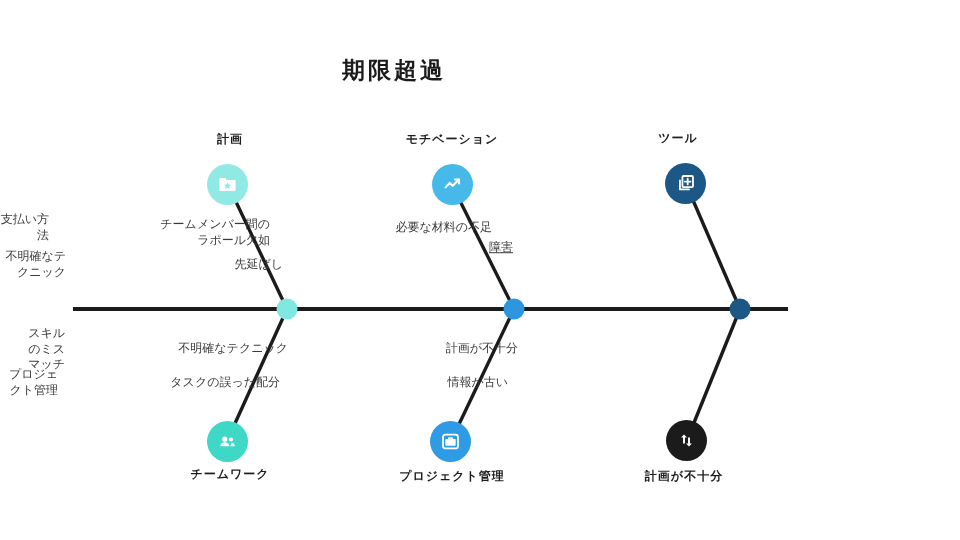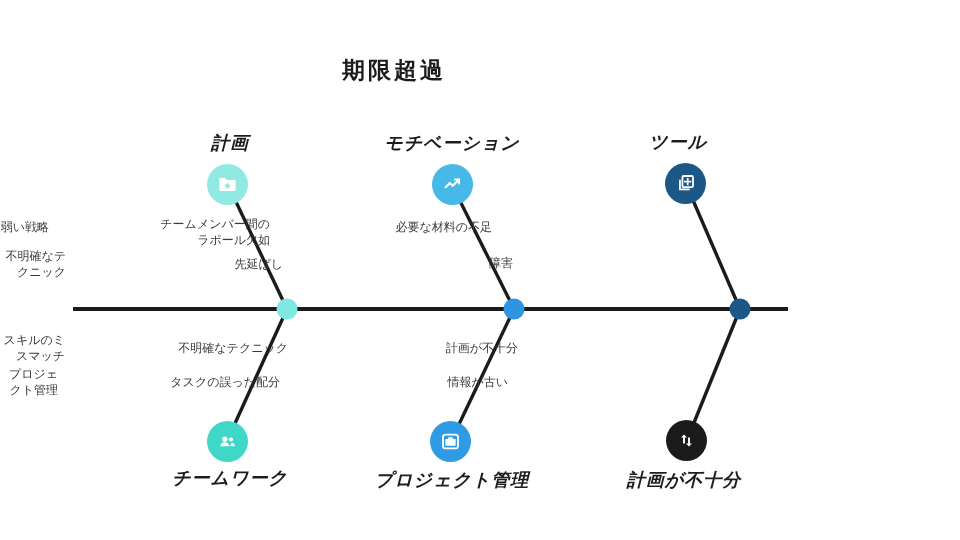--- a/index.html
+++ b/index.html
@@ -11,22 +11,22 @@
     position:absolute; top:55px; left:0; width:100%; text-align:center;
     font-size:23px; font-weight:bold; letter-spacing:3px; color:#1b1b1b;
   }
   .skeleton { position:absolute; left:0; top:0; z-index:1; }
   .icon {
     position:absolute; width:41px; height:41px; border-radius:50%;
     display:flex; align-items:center; justify-content:center; z-index:2;
   }
   .icon svg { width:23px; height:23px; display:block; }
   .cat-label {
-    position:absolute; transform:translateX(-50%); font-size:18px; font-weight:bold;
-    letter-spacing:1px; color:#1d1d1d; white-space:nowrap; z-index:3;font-style:italic;
+    position:absolute; transform:translateX(-50%); font-size:12px; font-weight:bold;
+    letter-spacing:1px; color:#1d1d1d; white-space:nowrap; z-index:3;
   }
   .cause {
     position:absolute; transform:translateY(-50%); font-size:12px; color:#3a3a3a;
     text-align:right; white-space:pre-line; line-height:1.3; z-index:3;
   }
   
   .bg-teal-light { background:#90EAE3; }
   .bg-sky-blue   { background:#47B9E9; }
   .bg-dark-blue  { background:#1C5786; }
   .bg-teal       { background:#3FD7C6; }
@@ -94,28 +94,28 @@
     </svg>
   </div>
 
   <div class="cat-label" style="left:230px; top:131px;">計画</div>
   <div class="cat-label" style="left:452px; top:131px;">モチベーション</div>
   <div class="cat-label" style="left:678px; top:130px;">ツール</div>
   <div class="cat-label" style="left:230px; top:466px;">チームワーク</div>
   <div class="cat-label" style="left:452px; top:468px;text-align:right;">プロジェクト管理</div>
   <div class="cat-label" style="left:684px; top:468px;">計画が不十分</div>
 
-  <div class="cause" style="right:739px; top:228px;">弱い戦略</div>
+  <div class="cause" style="right:739px; top:228px;">支払い方法</div>
   <div class="cause" style="right:722px; top:265px;">不明確なテクニック</div>
   <div class="cause" style="right:518px; top:233px;margin-left:8px;">チームメンバー間の
 ラポール欠如</div>
   <div class="cause" style="right:505px; top:265px;margin-left:32px;">先延ばし</div>
   <div class="cause" style="right:296px; top:228px;">必要な材料の不足</div>
-  <div class="cause" style="right:275px; top:264px;">障害</div>
+  <div class="cause" style="right:275px; top:248px;text-decoration:underline;">障害</div>
 
-  <div class="cause" style="right:723px; top:349px;">スキルのミスマッチ</div>
+  <div class="cause" style="right:723px; top:349px;margin-left:24px;">スキルのミスマッチ</div>
   <div class="cause" style="right:730px; top:383px;">プロジェクト管理</div>
   <div class="cause" style="right:500px; top:349px;">不明確なテクニック</div>
   <div class="cause" style="right:508px; top:383px;">タスクの誤った配分</div>
   <div class="cause" style="right:270px; top:349px;">計画が不十分</div>
   <div class="cause" style="right:280px; top:383px;">情報が古い</div>
 
 </div>
 
 </body></html>

